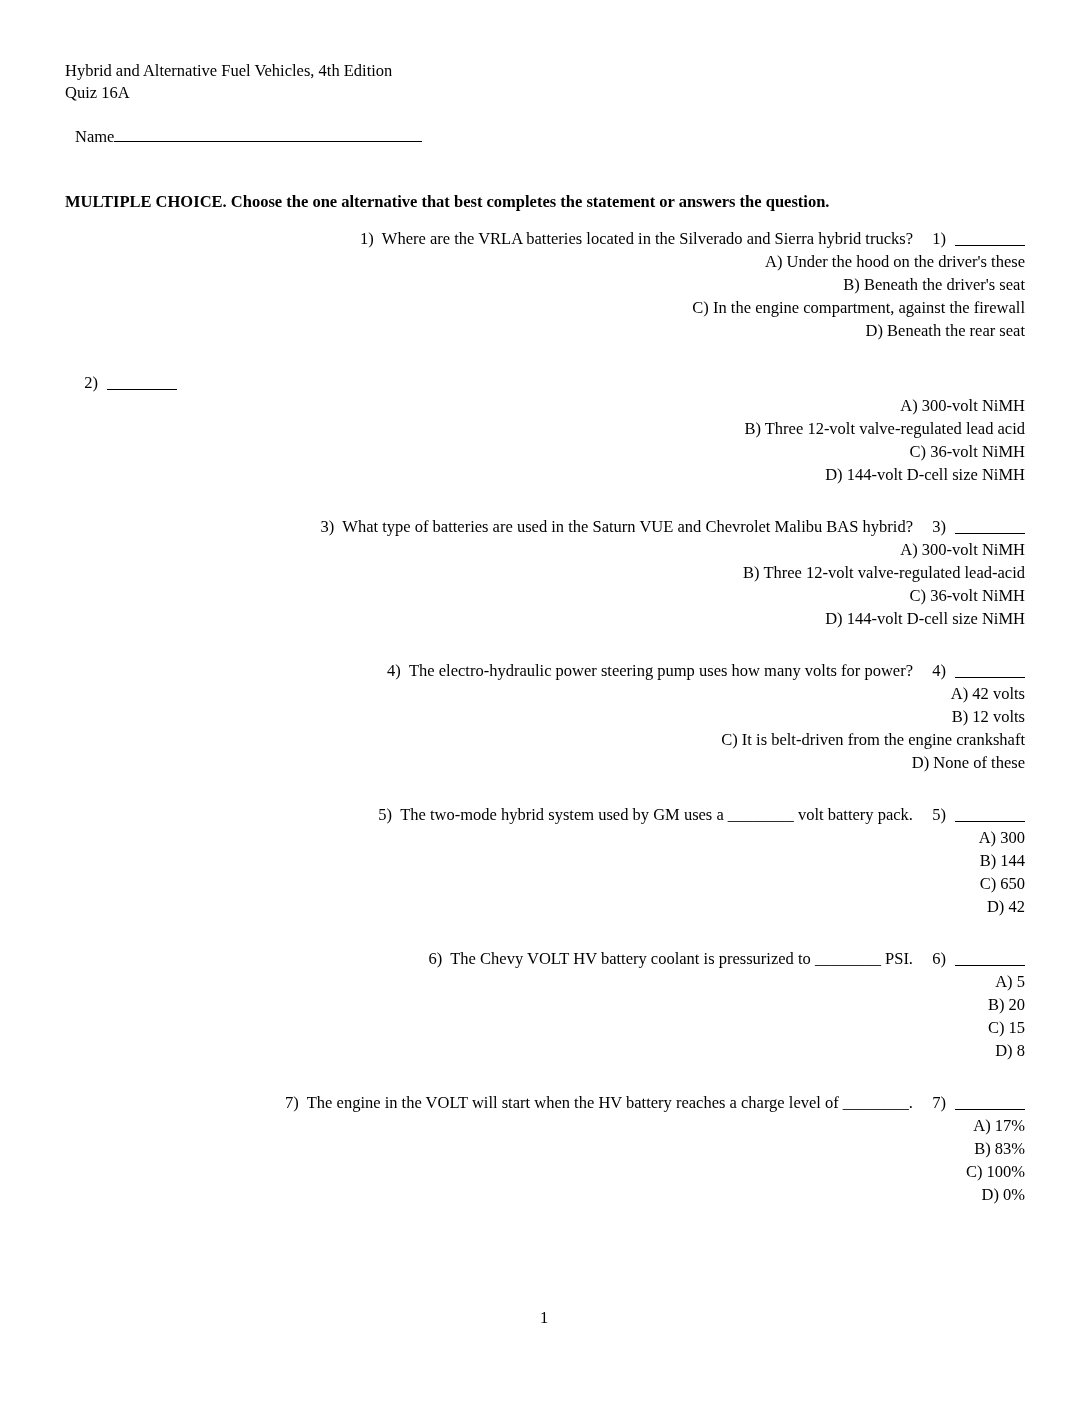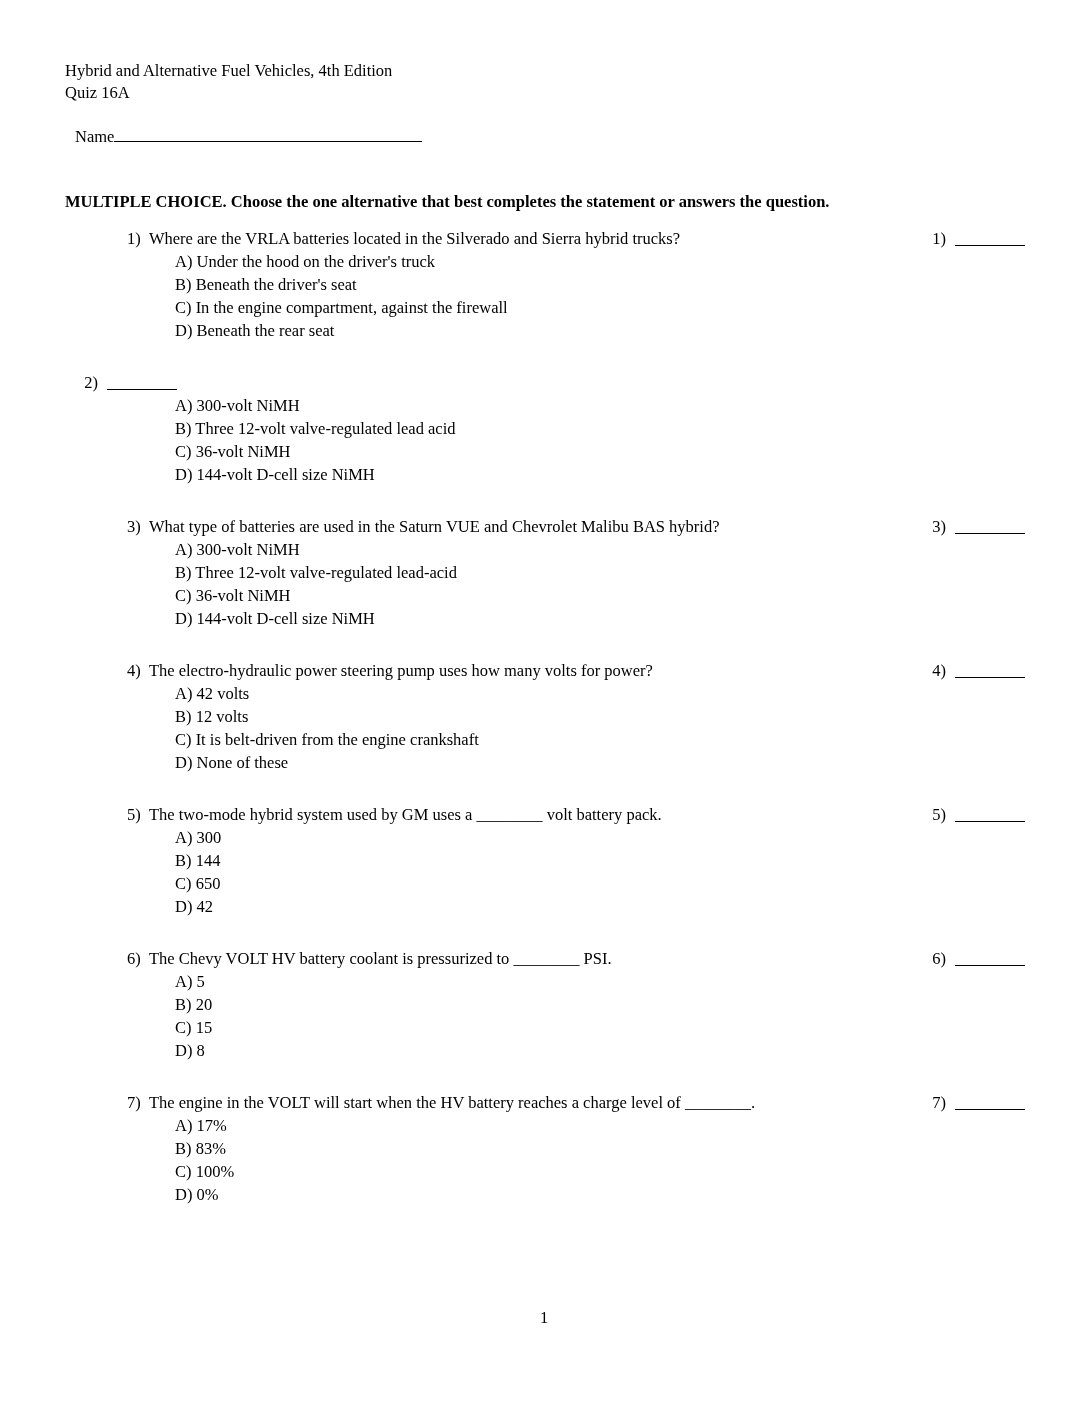--- a/index.html
+++ b/index.html
@@ -31,21 +31,21 @@
     display: inline-block;
     width: 308px;
     height: 15px;
     border-bottom: 1.4px solid #000;
   }
   .mc-heading {
     margin-top: 44px;
     font-weight: bold;
     line-height: 23px;
   }
-  .question-list { margin-top: 14px; }
+  .question-list { margin-top: 14px; text-align: right; }
   .question { margin-bottom: 29px; line-height: 23px; }
   .q-row { display: flex; align-items: baseline; }
   .q-text { flex: 1; padding-left: 62px; }
   .q-num { margin-right: 4px; }
   .q-answer {
     width: 112px;
     flex: none;
     display: flex;
     justify-content: flex-end;
     align-items: baseline;
@@ -89,21 +89,21 @@
     <div class="q-row">
       <div class="q-text">
         <span class="q-num">1) </span><span class="q-body">Where are the VRLA batteries located in the Silverado and Sierra hybrid trucks?</span>
       </div>
       <div class="q-answer">
         <span class="a-num">1)</span>
         <span class="a-line"></span>
       </div>
     </div>
     <div class="choices">
-          <div class="choice">A) Under the hood on the driver's truck</div>
+          <div class="choice">A) Under the hood on the driver's these</div>
           <div class="choice">B) Beneath the driver's seat</div>
           <div class="choice">C) In the engine compartment, against the firewall</div>
           <div class="choice">D) Beneath the rear seat</div>
         </div>
   </div>
 
   <div class="question">
     <div class="q-row">
       <div class="q-answer">
         <span class="a-num">2)</span>

